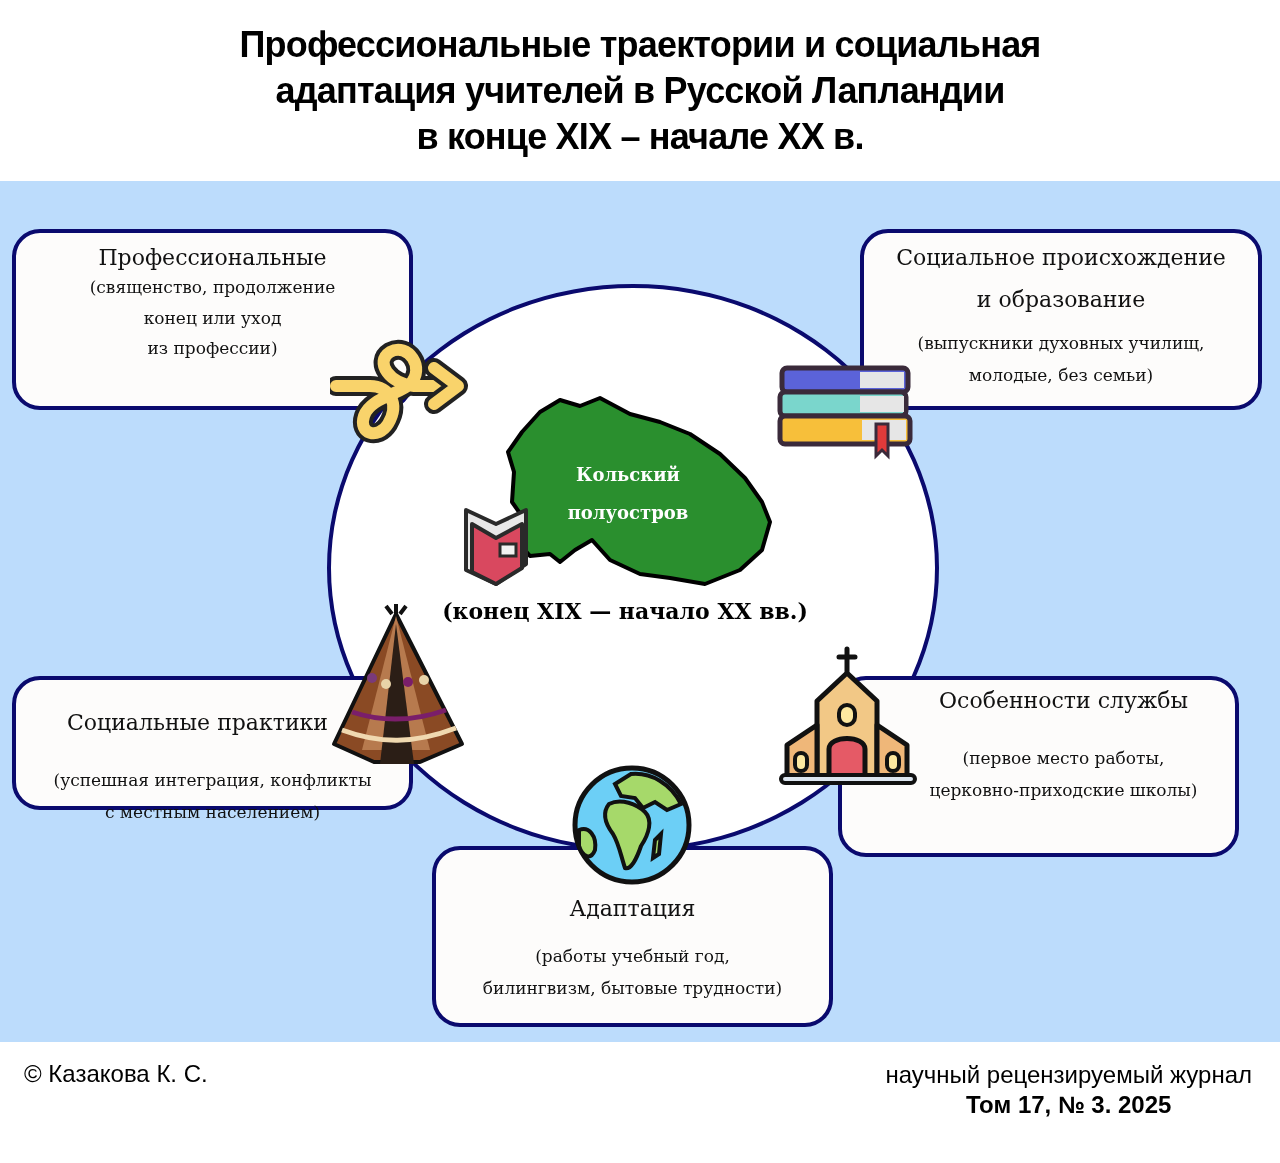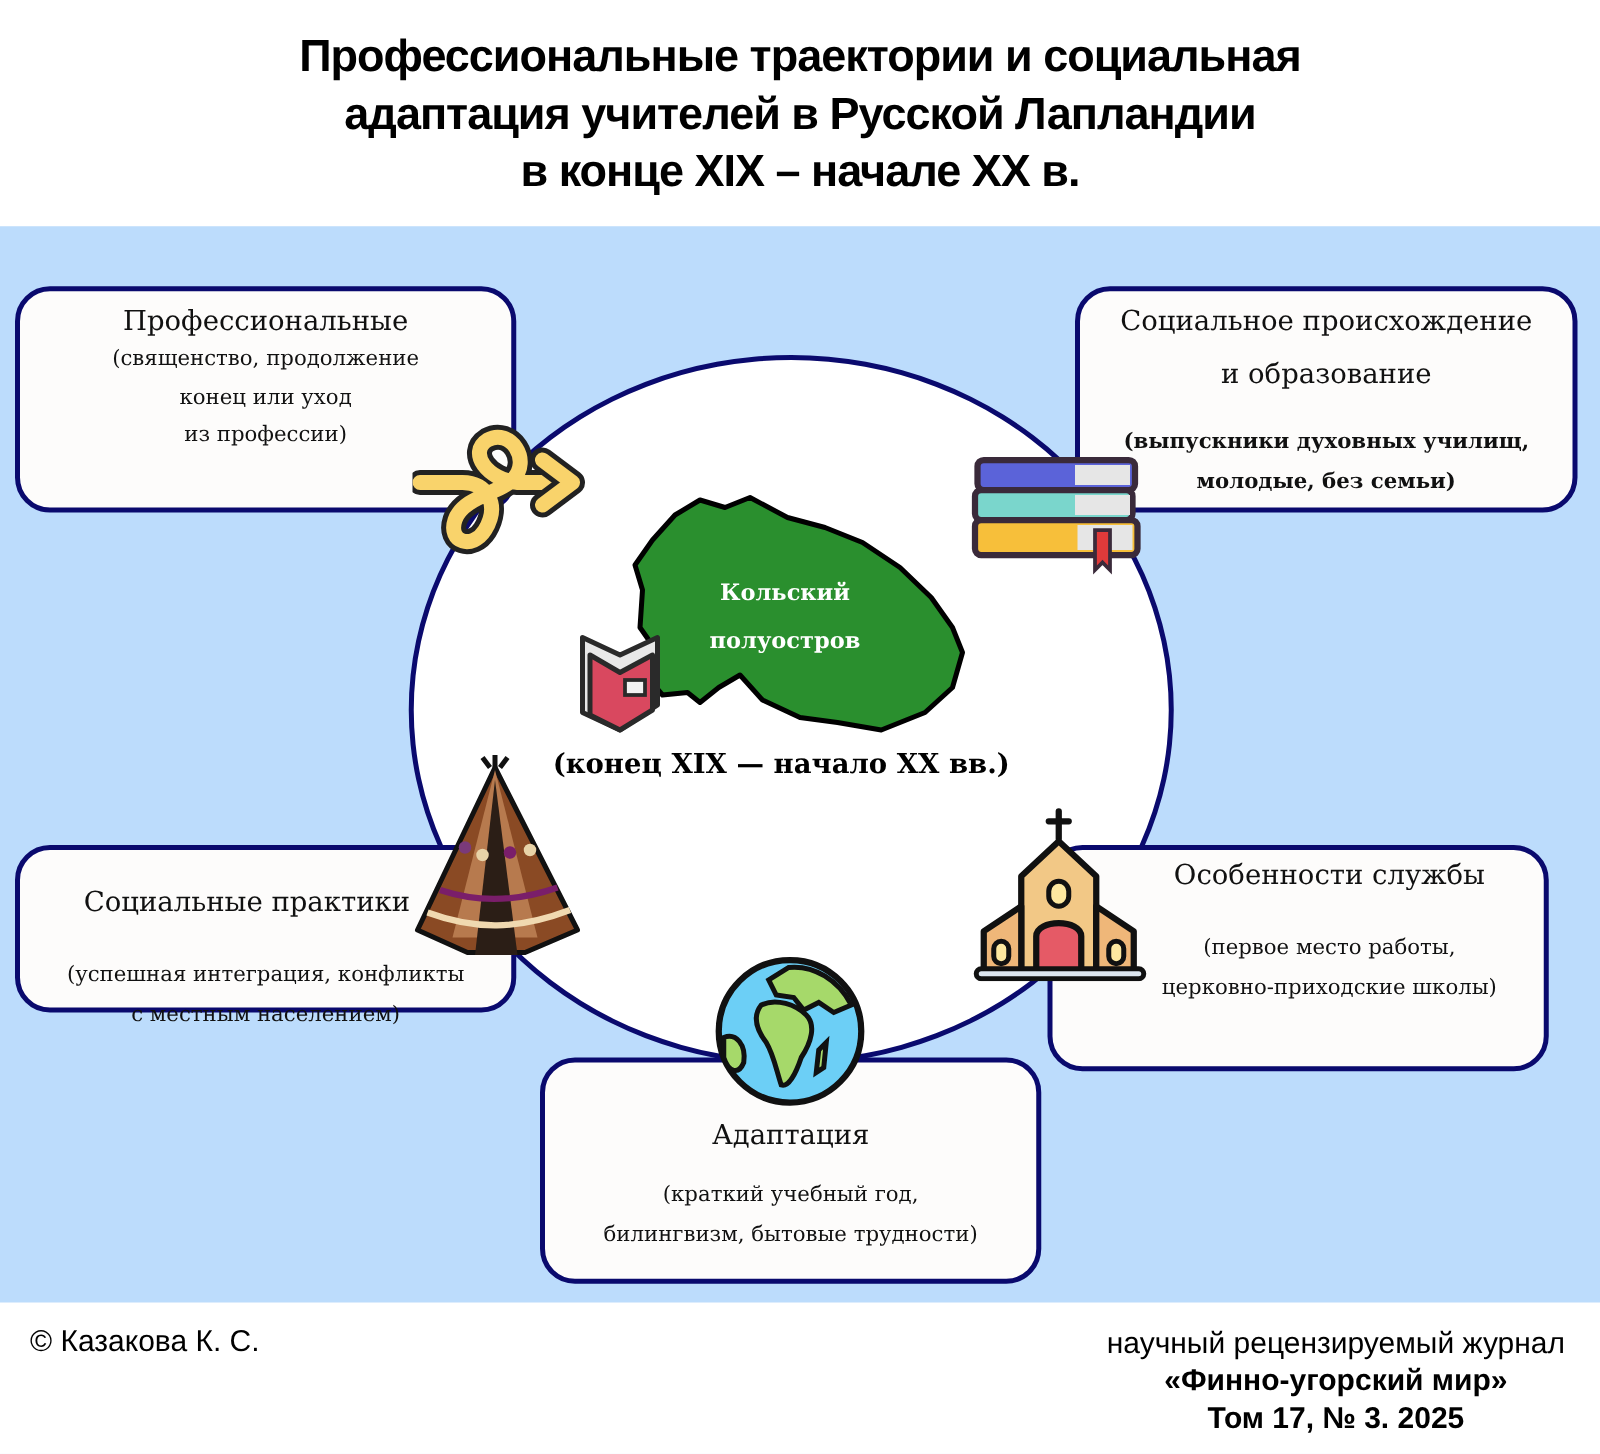--- a/index.html
+++ b/index.html
@@ -27,21 +27,21 @@
     position: absolute; background: #fdfcfb; border: 4px solid #0a0a6e;
     border-radius: 28px; text-align: center;
     font-family: "DejaVu Serif", serif; color: #111;
   }
   .card .head { font-size: 22px; line-height: 42px; }
   .card .sub { font-size: 17px; line-height: 32px; }
 
   .c1 { left: 12px; top: 229px; width: 401px; height: 181px; padding-top: 4px; }
   .c1 .sub { line-height: 32px; margin-top: -6px; }
   .c2 { left: 860px; top: 229px; width: 402px; height: 181px; padding-top: 4px; }
-  .c2 .sub { margin-top: 16px; font-weight: bold; }
+  .c2 .sub { margin-top: 6px; }
   .c3 { left: 12px; top: 676px; width: 401px; height: 134px; padding-top: 22px; }
   .c3 .head { padding-right: 30px; }
   .c3 .sub { margin-top: 20px; }
   .c4 { left: 838px; top: 676px; width: 401px; height: 181px; }
   .c4 .head { padding-left: 50px; }
   .c4 .sub { margin-top: 20px; padding-left: 50px; }
   .c5 { left: 432px; top: 846px; width: 401px; height: 181px; padding-top: 38px; }
   .c5 .sub { margin-top: 10px; }
 
   .center-title {
@@ -138,21 +138,21 @@
     <div>(первое место работы,</div>
     <div>церковно-приходские школы)</div>
   </div>
 </div>
 
 <div class="card c5">
   <div class="head">
     <div>Адаптация</div>
   </div>
   <div class="sub">
-    <div>(краткий учебный год,</div>
+    <div>(работы учебный год,</div>
     <div>билингвизм, бытовые трудности)</div>
   </div>
 </div>
 
 <svg class="icon" style="left:330px;top:334px" width="140" height="112" viewBox="0 0 140 112">
   <path d="M6 52 L40 52 C60 52 70 70 58 90 C48 106 28 100 34 82 C40 64 70 60 80 50 C96 34 78 8 60 18 C44 28 60 50 84 52 L118 52" fill="none" stroke="#222" stroke-width="20" stroke-linecap="round" stroke-linejoin="round"></path>
   <path d="M6 52 L40 52 C60 52 70 70 58 90 C48 106 28 100 34 82 C40 64 70 60 80 50 C96 34 78 8 60 18 C44 28 60 50 84 52 L118 52" fill="none" stroke="#f9d36b" stroke-width="12" stroke-linecap="round" stroke-linejoin="round"></path>
   <path d="M104 34 L128 52 L104 70" fill="none" stroke="#222" stroke-width="20" stroke-linecap="round" stroke-linejoin="round"></path>
   <path d="M104 34 L128 52 L104 70" fill="none" stroke="#f9d36b" stroke-width="12" stroke-linecap="round" stroke-linejoin="round"></path>
 </svg>
@@ -196,15 +196,14 @@
   <circle cx="61" cy="61" r="57" fill="#6ccff6" stroke="#111" stroke-width="5"></circle>
   <path d="M60 10 C80 8 100 20 110 40 L96 46 L84 38 L72 44 L64 34 L50 32 L44 20 Z" fill="#a6d96a" stroke="#111" stroke-width="4"></path>
   <path d="M38 40 C50 34 66 40 74 48 C82 56 78 70 70 82 C66 94 60 106 54 104 C50 92 48 80 42 70 C36 62 30 50 38 40 Z" fill="#a6d96a" stroke="#111" stroke-width="4"></path>
   <path d="M8 66 C18 62 26 72 24 86 C20 96 12 94 8 82 Z" fill="#a6d96a" stroke="#111" stroke-width="4"></path>
   <path d="M84 76 L90 70 L88 90 L82 94 Z" fill="#a6d96a" stroke="#111" stroke-width="4"></path>
 </svg>
 
 <div class="footer-left">© Казакова К. С.</div>
 <div class="footer-right">
   <div>научный рецензируемый журнал</div>
-  <div class="b">«Финно-угорский мир»</div>
   <div class="b">Том 17, № 3. 2025</div>
 </div>
 
 </body></html>

